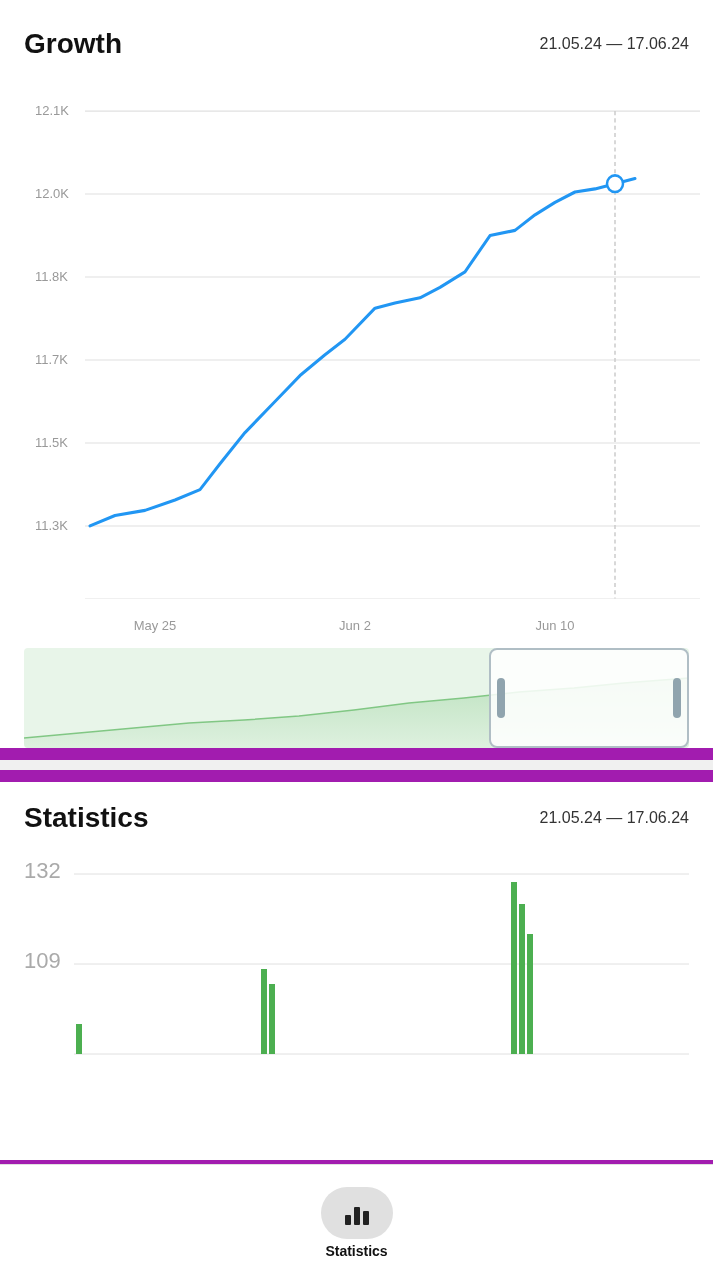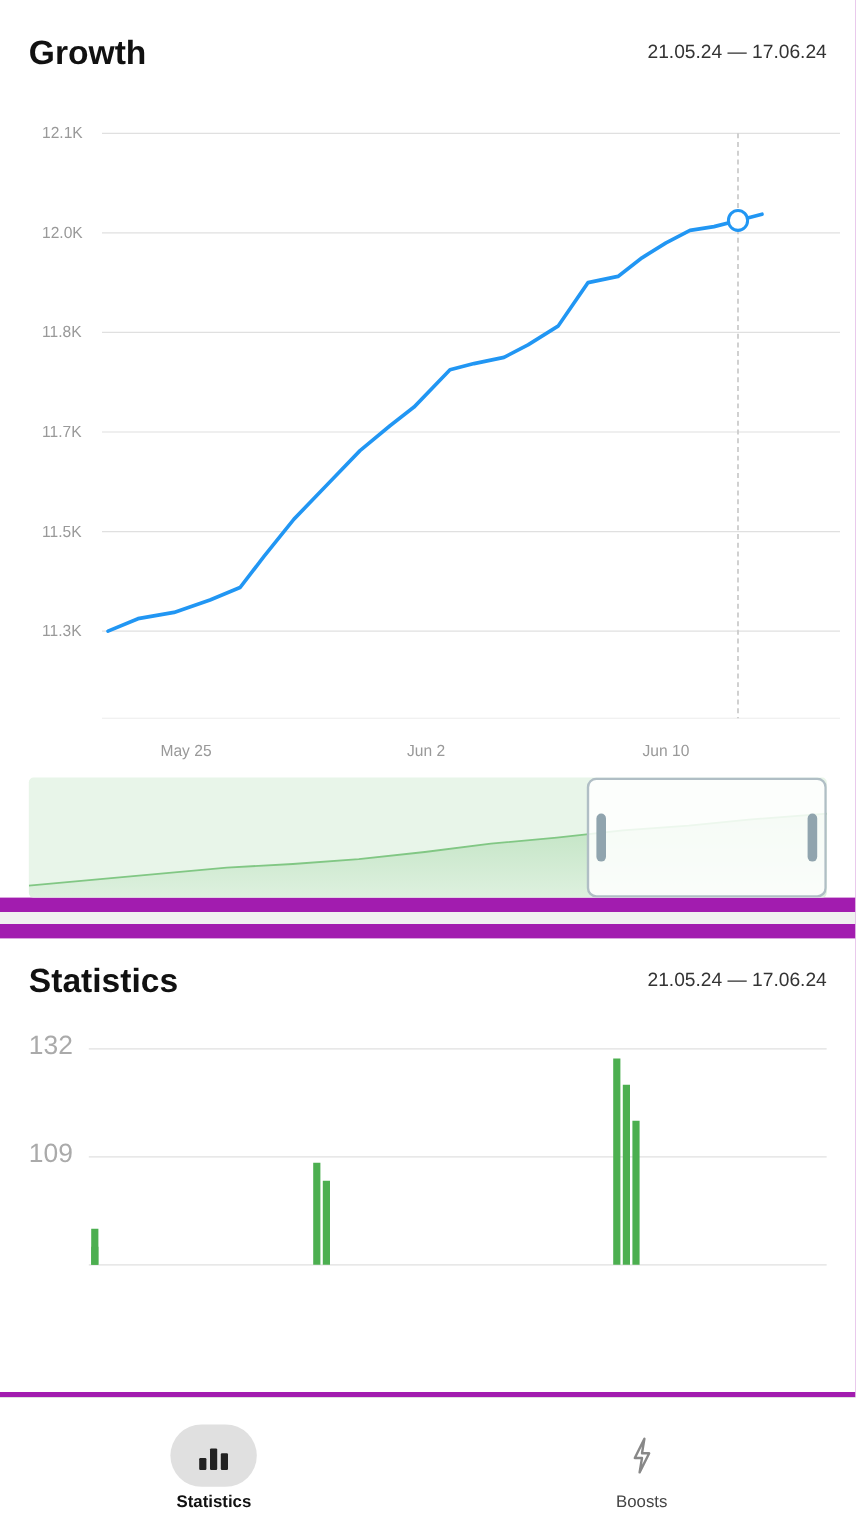--- a/index.html
+++ b/index.html
@@ -308,24 +308,15 @@
       <div class="nav-icon-wrap active">
         <svg width="32" height="32" viewBox="0 0 32 32">
           <rect x="4" y="18" width="6" height="10" rx="1" fill="#222"></rect>
           <rect x="13" y="10" width="6" height="18" rx="1" fill="#222"></rect>
           <rect x="22" y="14" width="6" height="14" rx="1" fill="#222"></rect>
         </svg>
       </div>
       <span class="nav-label active">Statistics</span>
     </div>
 
-    <div class="nav-item">
-      <div class="nav-icon-wrap">
-        <svg width="32" height="32" viewBox="0 0 32 32">
-
-          <polygon points="18,2 10,18 16,18 14,30 22,14 16,14" fill="none" stroke="#888" stroke-width="2" stroke-linejoin="round"></polygon>
-        </svg>
-      </div>
-      <span class="nav-label">Boosts</span>
-    </div>
   </div>
 
 </div>
 
 </body></html>

